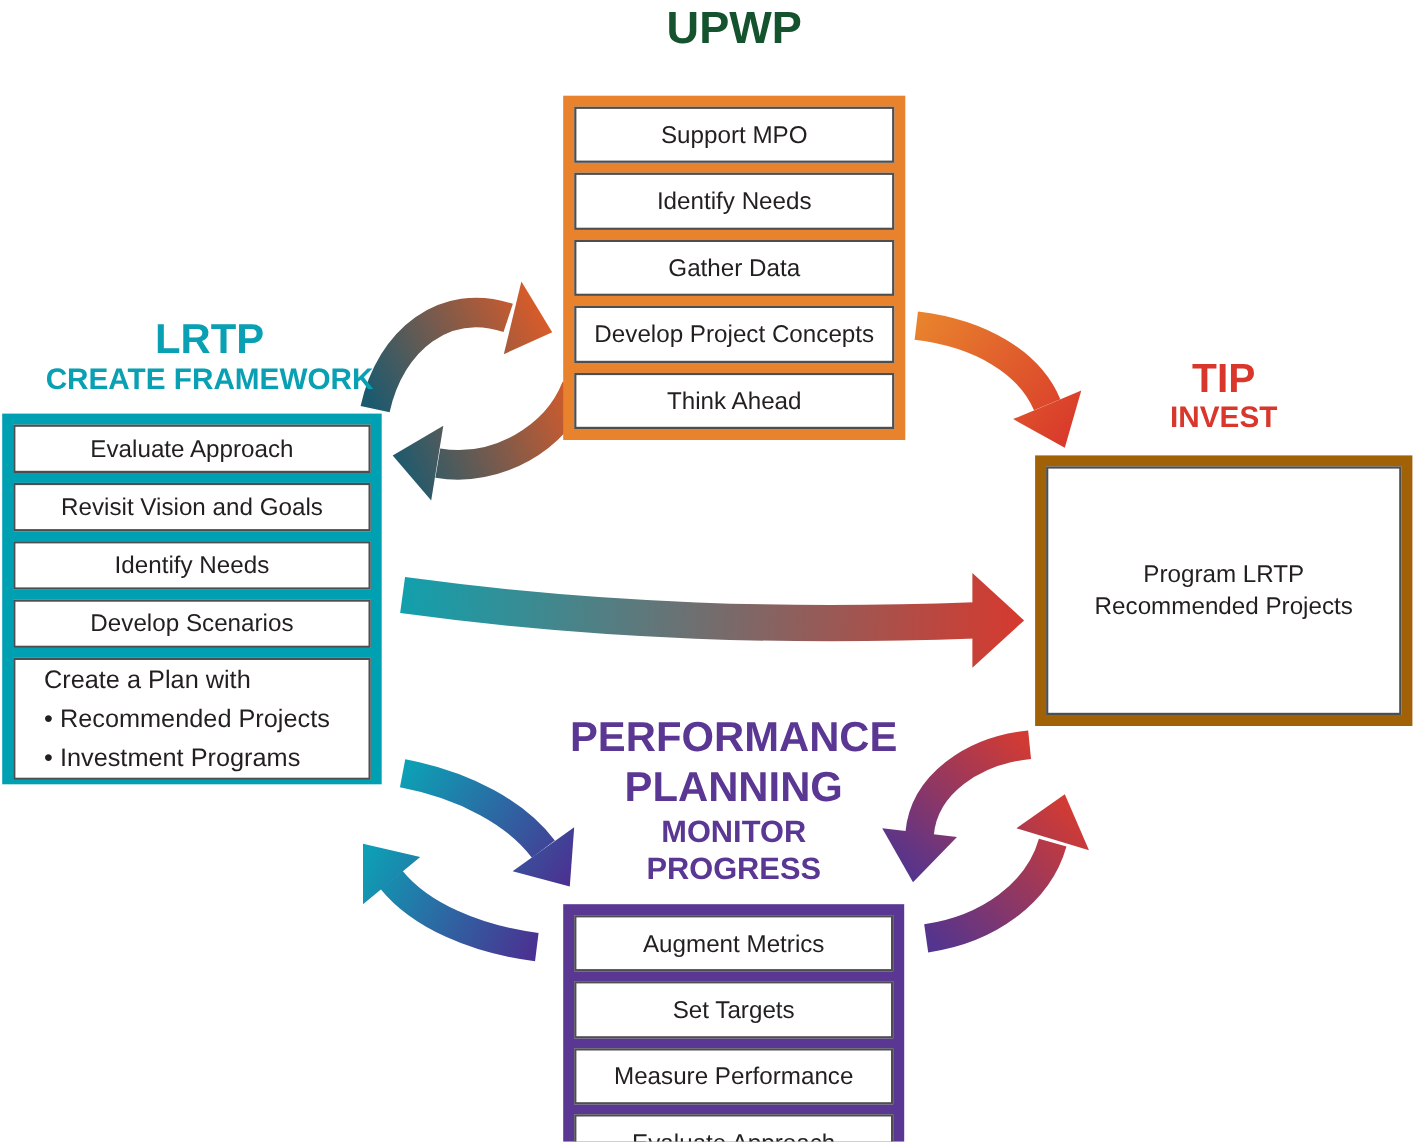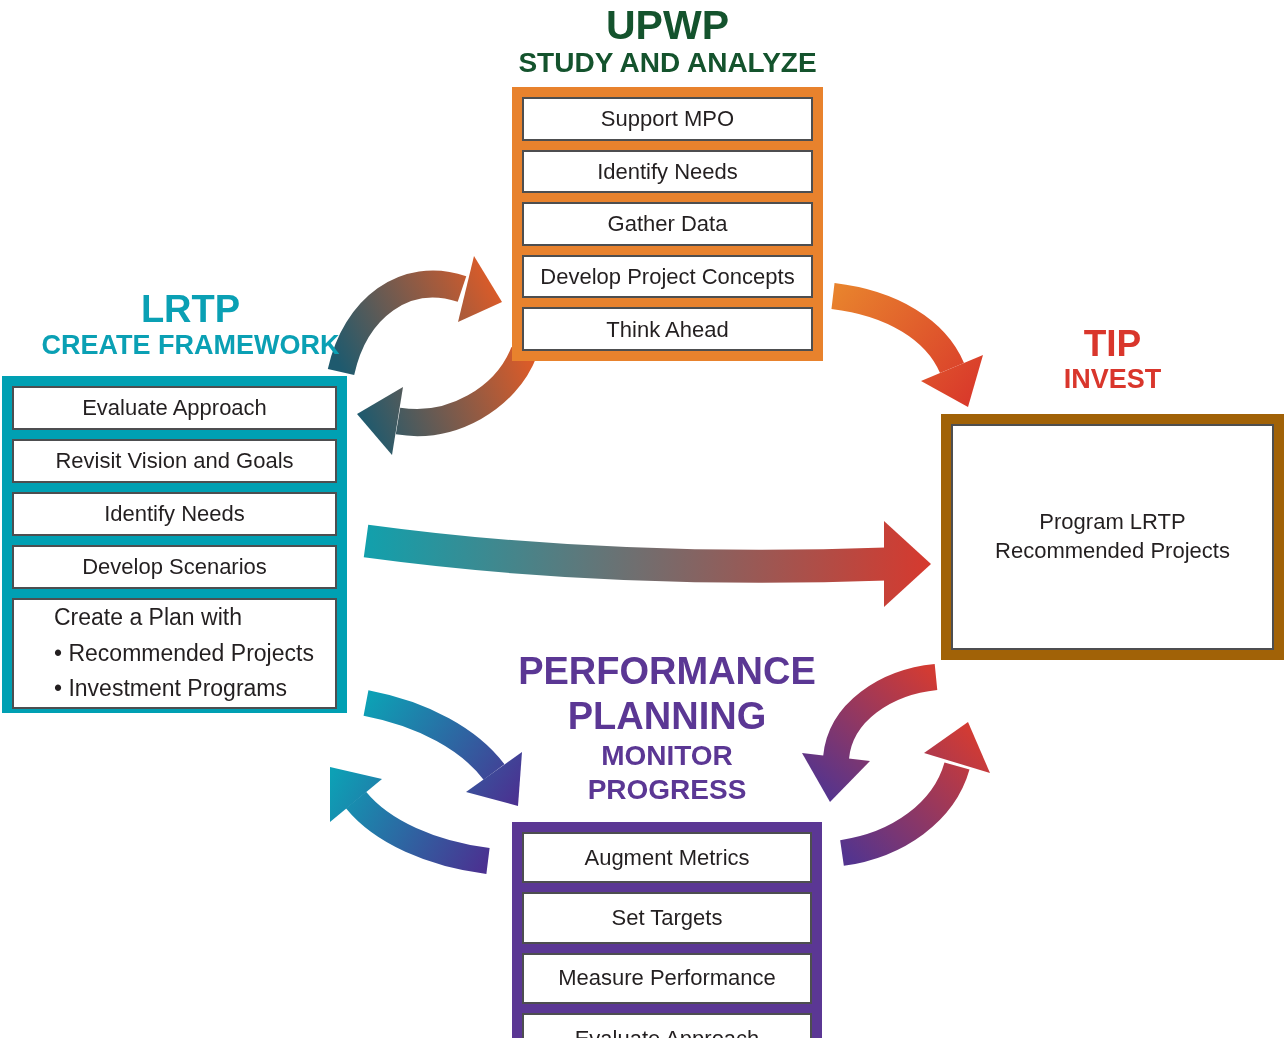--- a/index.html
+++ b/index.html
@@ -21,34 +21,34 @@
   .lrtp-titles .h2{font-size:27px;}
   .tip-titles{left:941px;top:324px;width:343px;color:#D9362C;}
   .tip-titles .h1{font-size:37px;}
   .tip-titles .h2{font-size:27px;}
   .perf-titles{left:487px;top:649px;width:360px;color:#5B3794;}
   .perf-titles .h1{font-size:38px;line-height:1.18;}
   .perf-titles .h2{font-size:28px;line-height:1.22;}
 
   
   .panel{position:absolute;display:flex;flex-direction:column;gap:9px;padding:10px;box-sizing:border-box;}
-  .panel-upwp{left:512px;top:87px;width:311px;height:274px;background:#E8822D;}
+  .panel-upwp{left:512px;top:87px;width:311px;height:313px;background:#E8822D;}
   .panel-lrtp{left:2px;top:376px;width:345px;height:337px;background:#00A0B3;}
   .panel-tip{left:941px;top:414px;width:343px;height:246px;background:#a16207;}
   .panel-perf{left:512px;top:822px;width:310px;height:252px;background:#5B3794;}
 
   .item{
     flex:1 1 auto;background:#ffffff;border:2px solid #4d4e50;
     display:flex;align-items:center;justify-content:center;
     font-size:22px;color:#231F20;text-align:center;line-height:1.15;
   }
   .panel-lrtp .item{flex:0 0 40px;}
   .panel-lrtp .item.plan{
     flex:1 1 auto;flex-direction:column;align-items:flex-start;justify-content:center;
-    padding-left:40px;padding-right:8px;text-align:left;font-size:23px;line-height:1.55;
+    padding-left:26px;padding-right:8px;text-align:left;font-size:23px;line-height:1.55;
   }
   .panel-tip .item{flex:1 1 auto;flex-direction:column;justify-content:center;line-height:1.3;}
 </style>
 </head>
 <body>
 
 <div id="canvas">
 
   <svg class="arrow-layer" viewBox="0 0 1287 1038">
     <defs>
@@ -115,21 +115,20 @@
       <polygon points="518,806 466,792 522,752" fill="url(#g7)"></polygon>
     </g>
     <g>
       <path d="M 488,861 C 432,854 382,832 356,800" fill="none" stroke="url(#g8)" stroke-width="26"></path>
       <polygon points="330,767 382,779 330,822" fill="url(#g8)"></polygon>
     </g>
   </svg>
 
   <div class="titles upwp-titles">
     <div class="h1">UPWP</div>
-    <div class="h2">STUDY AND ANALYZE</div>
   </div>
   <div class="panel panel-upwp">
     <div class="item">Support MPO</div>
     <div class="item">Identify Needs</div>
     <div class="item">Gather Data</div>
     <div class="item">Develop Project Concepts</div>
     <div class="item">Think Ahead</div>
   </div>
 
   <div class="titles lrtp-titles">

